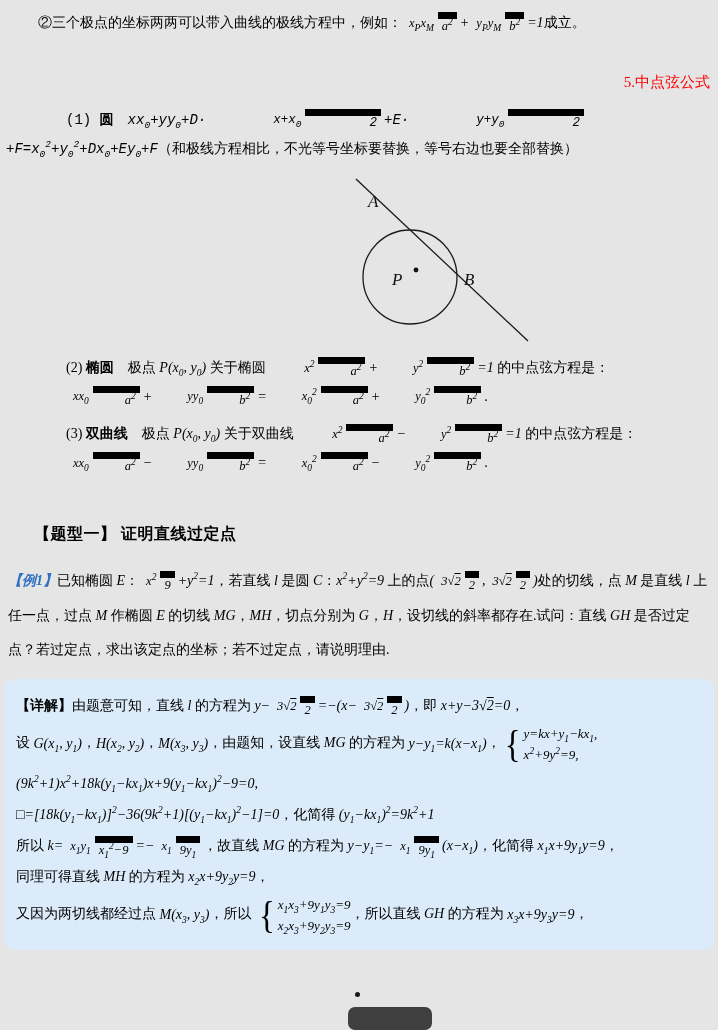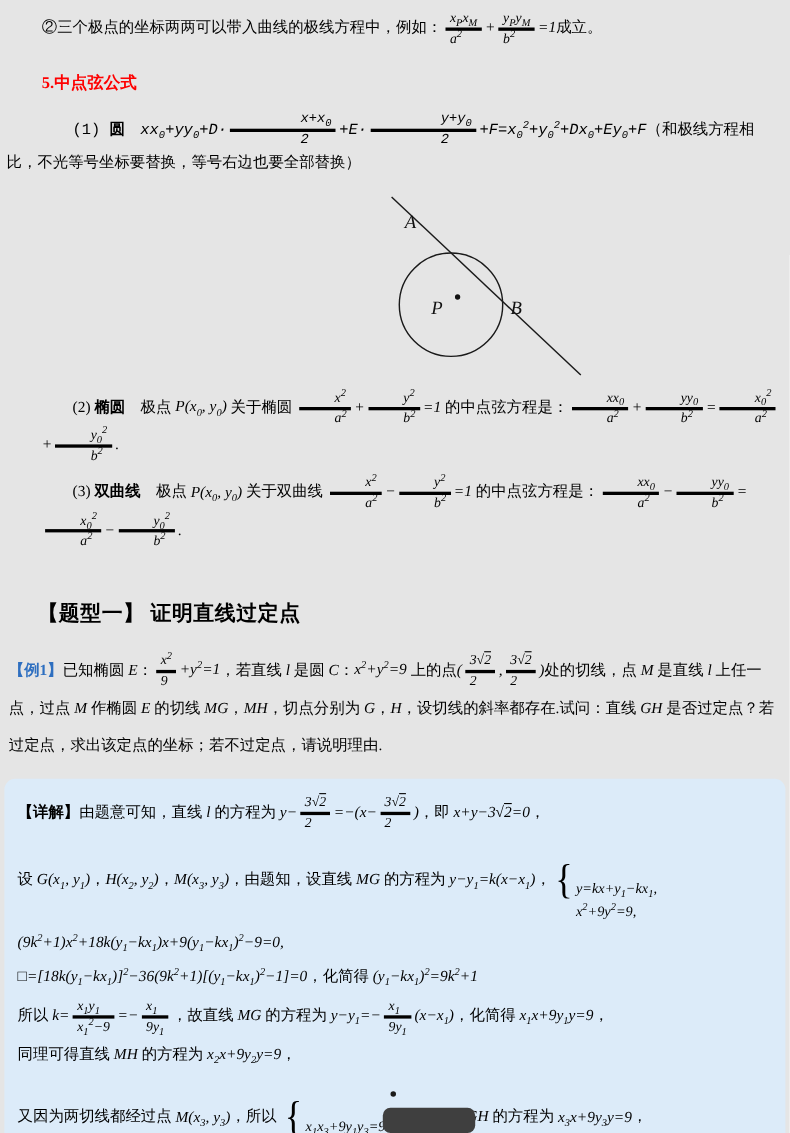--- a/index.html
+++ b/index.html
@@ -4,40 +4,40 @@
 <style>
   * { margin:0; padding:0; box-sizing:border-box; }
   html,body { background:#ffffff; }
   .page {
     position:relative; width:718px; height:1030px; overflow:hidden;
     background:#e5e5e5; color:var(--ink,#000);
     font-family:"Liberation Serif","DejaVu Serif",serif;
     font-size:14px;
   }
   .block { margin:9px 8px 9px 38px; line-height:2.05; }
-  .red-heading { color:var(--red,#f00); font-weight:700; font-size:15px; margin:18px 8px 4px 38px; }
-  .bold-heading { font-weight:700; font-size:19px; margin:40px 8px 6px 34px; letter-spacing:.5px; }
+  .red-heading { color:var(--red,#f00); font-weight:400; font-size:15px; margin:29px 8px 4px 38px;text-align:right; }
+  .bold-heading { font-weight:700; font-size:16px; margin:40px 8px 6px 34px; letter-spacing:.5px; }
   .para.indent { text-indent:28px; }
   .para.hang { margin-left:6px; text-indent:60px;font-family:Liberation Mono, monospace; }
   .example { margin:14px 6px 8px 8px; line-height:2.45; }
   .txt { font-style:normal; }
   .math { font-style:italic; }
   .b { font-weight:700; }
-  .blue { color:var(--blue,#2e6fc0); font-weight:700; }
+  .blue { color:var(--blue,#2e6fc0); font-weight:700;font-style:italic; }
   sub,sup { font-size:9.5px; line-height:0; }
   .frac {
-    display:inline-flex; flex-direction:column; 
+    display:inline-flex; flex-direction:row; align-items:center;
     vertical-align:middle; margin:0 3px; font-style:italic; line-height:1.25;
   }
   .frac .num, .frac .den { padding:0 4px; font-size:12.5px; white-space:nowrap; }
-  .frac .den { border-top:3px solid #000000; }
+  .frac .den { border-top:7px solid #000000; }
   .ol { text-decoration:overline; }
   .cases { display:inline-flex; align-items:center; vertical-align:middle; margin-left:4px; }
   .cases .brace { font-size:33px; line-height:1; margin-right:3px; transform:scaleY(1.15); font-weight:400; }
-  .cases .rows { display:inline-flex; flex-direction:column; font-style:italic; font-size:13px; line-height:1.55; white-space:nowrap;margin-top:36px; }
+  .cases .rows { display:inline-flex; flex-direction:column; font-style:italic; font-size:13px; line-height:1.55; white-space:nowrap; }
   .detail-box { background:var(--box-bg,#dcebf9); border-radius:10px; margin:12px 4px 0 4px; padding:8px 12px; }
   .detail-box .block { margin:6px 0; line-height:1.8; }
   .diagram { margin:0 0 0 318px; width:240px; height:172px; }
   .diagram svg text { font-family:"Liberation Serif","DejaVu Serif",serif; font-style:italic; font-size:17px; fill:#111; }
   .small-dot { position:absolute; left:355px; top:992px; width:5px; height:5px; background:#1a1a1a; border-radius:50%; }
   .dark-bar { position:absolute; left:348px; top:1007px; width:84px; height:23px; background:#3f3f3f; border-radius:7px; }
 </style>
 </head>
 <body>
 

